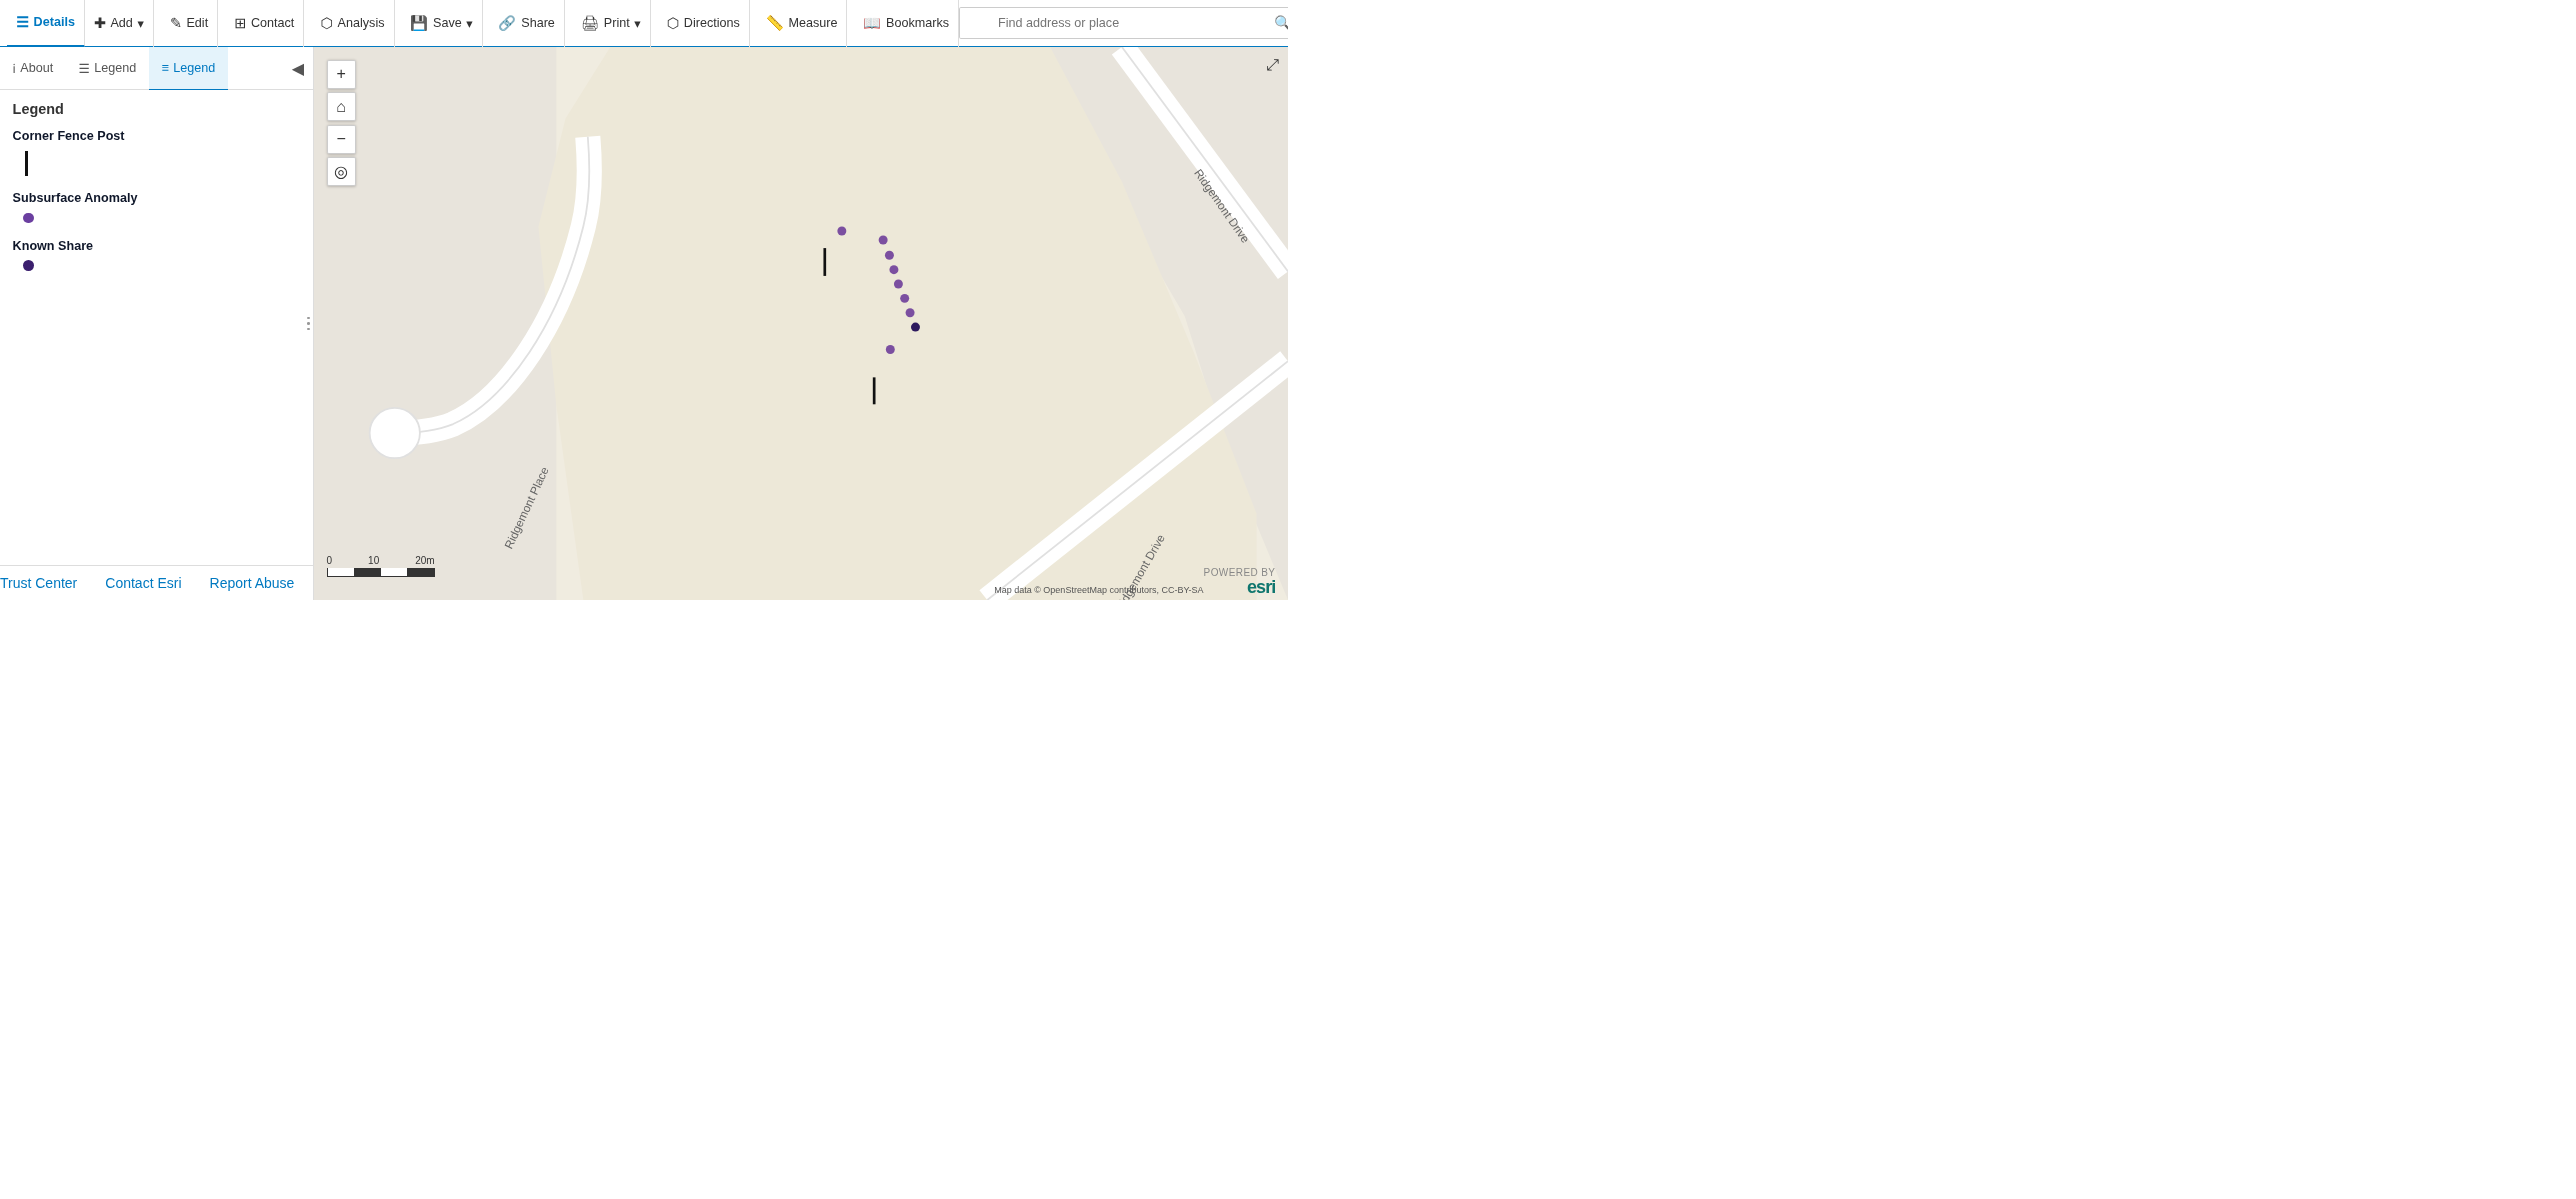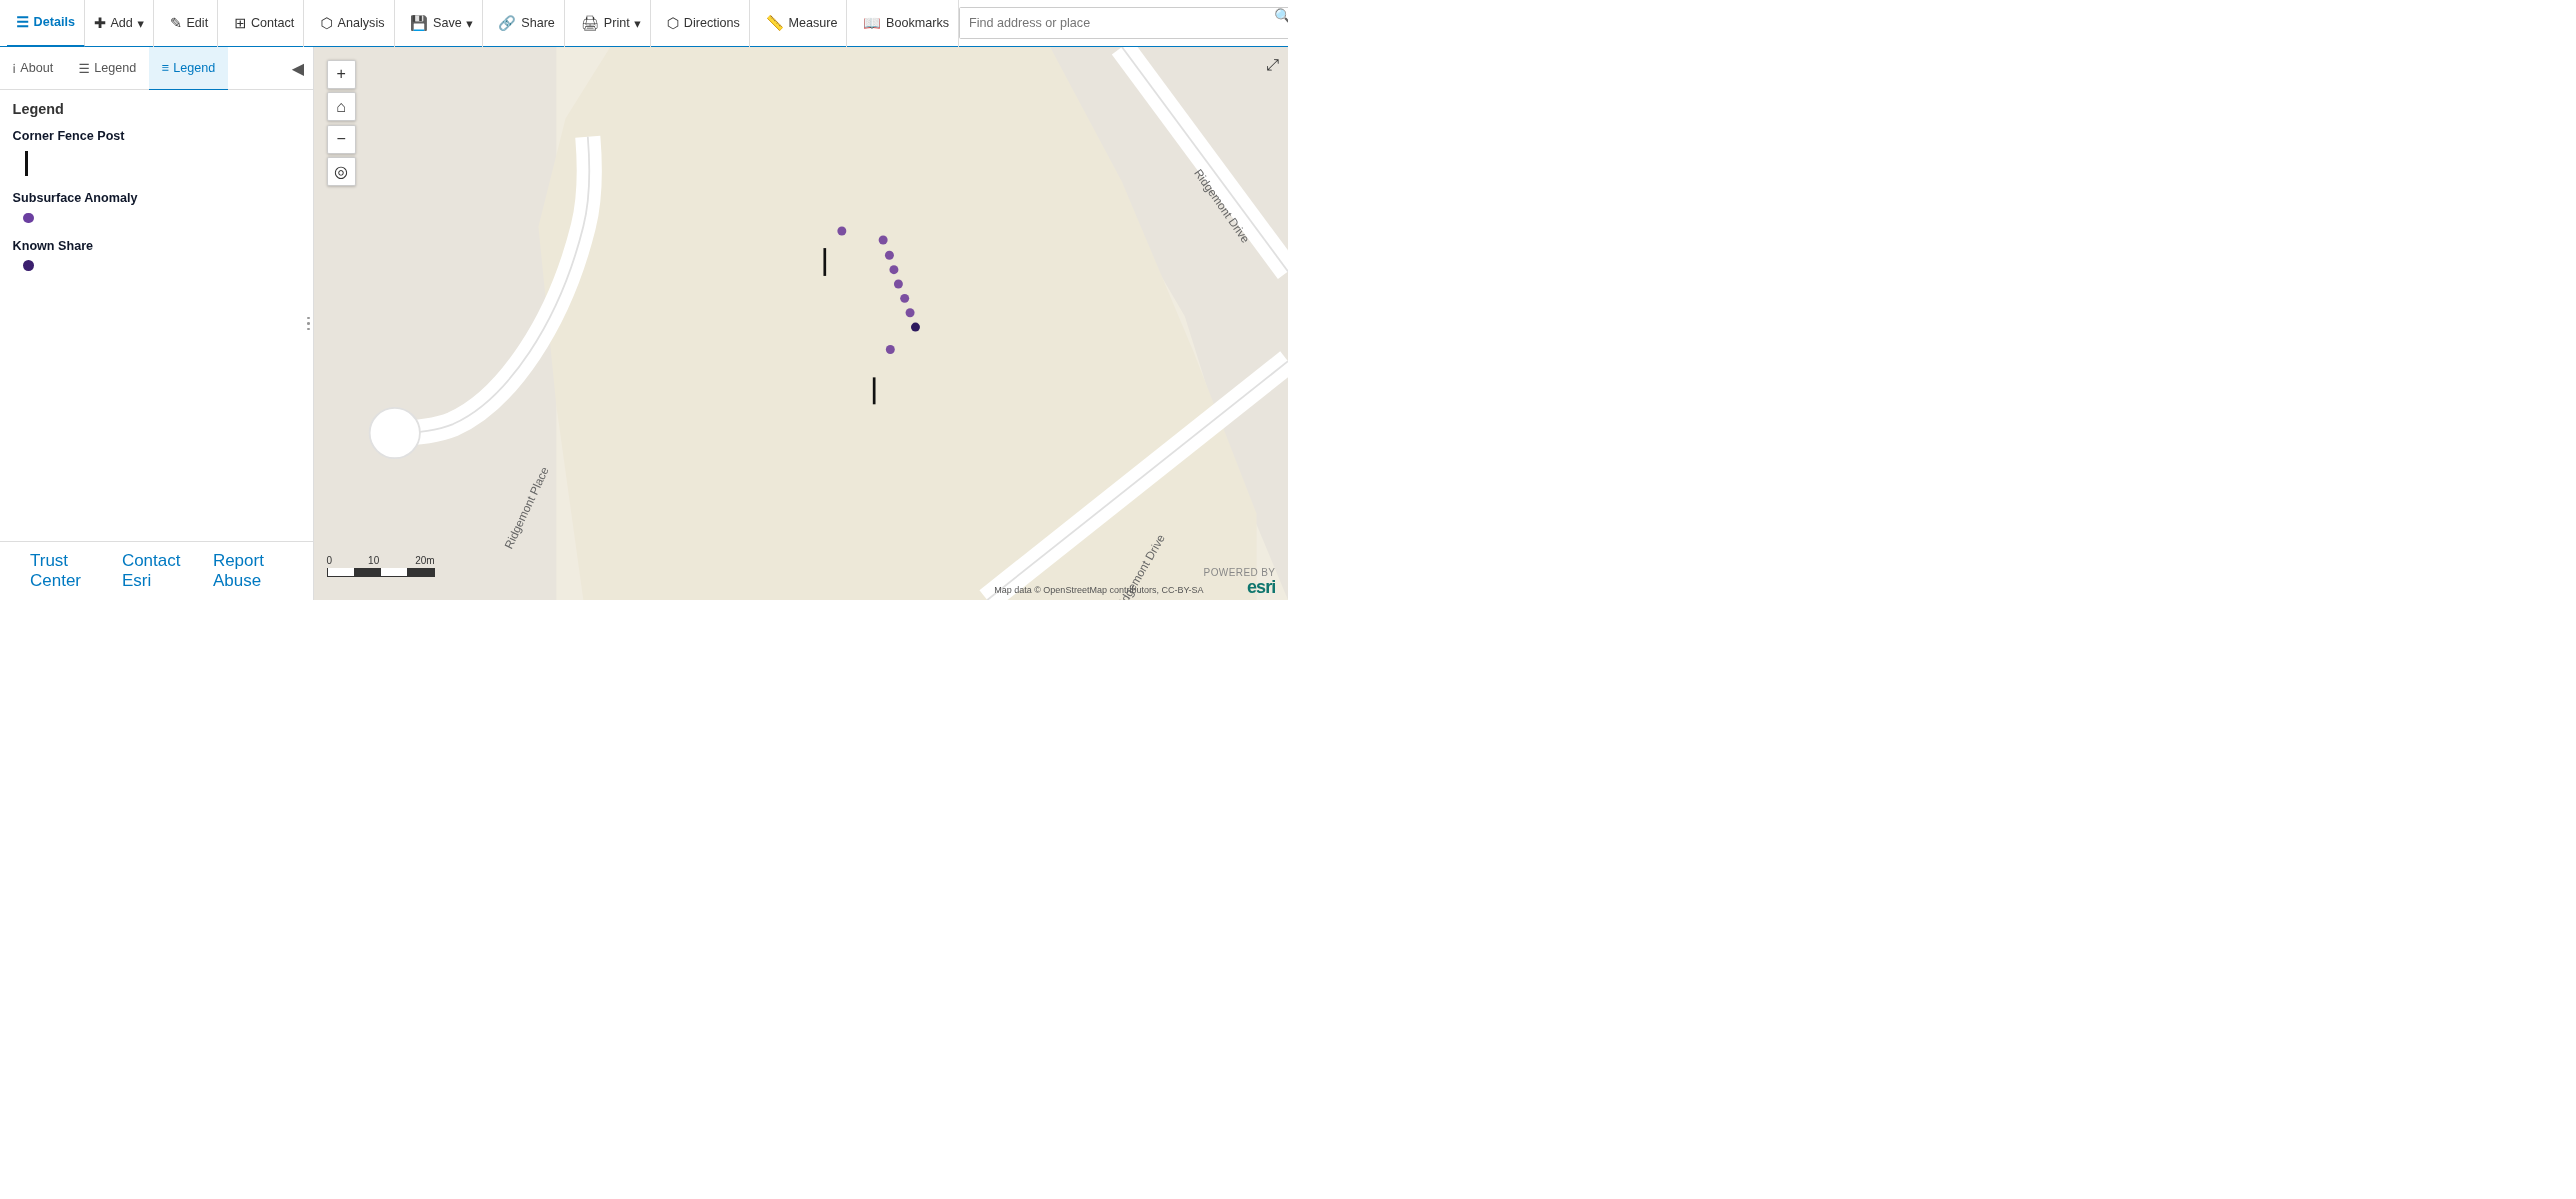--- a/index.html
+++ b/index.html
@@ -30,26 +30,27 @@
     }
     .toolbar-item:first-child {
       color: #0079c1;
       border-bottom: 2.7px solid #0079c1;
       font-weight: 600;
     }
     .toolbar-item .icon { font-size: 14.4px; }
     .toolbar-spacer { width: 0.9px; background: #ddd; height: 27px; margin: 0 3.6px; }
     .toolbar-search {
       display: flex;
-      align-items: flex-start;
+      align-items: center;
       margin-left: auto;
       border: 0.9px solid #ccc;
       border-radius: 1.8px;
       height: 32px;
       min-width: 341px;
+      padding-left: 29px;
     }
     .toolbar-search input {
       border: none;
       outline: none;
       padding: 0 9px;
       font-size: 12.6px;
       width: 314px;
       height: 100%;
     }
     .toolbar-search button {
@@ -152,23 +153,23 @@
       border-radius: 50%;
       background: #3b1f6e;
       display: inline-block;
       margin-left: 7.2px;
     }
 
     
     #sidebar-footer {
       display: flex;
       gap: 28px;
-      padding: 9px 30px;
+      padding: 9px 0;
       border-top: 0.9px solid #ddd;
-      font-size: 17px;
+      font-size: 14px;
     }
     #sidebar-footer a {
       color: #0079c1;
       text-decoration: none;
       cursor: pointer;
     }
 
     
     #map-container {
       flex: 1;

